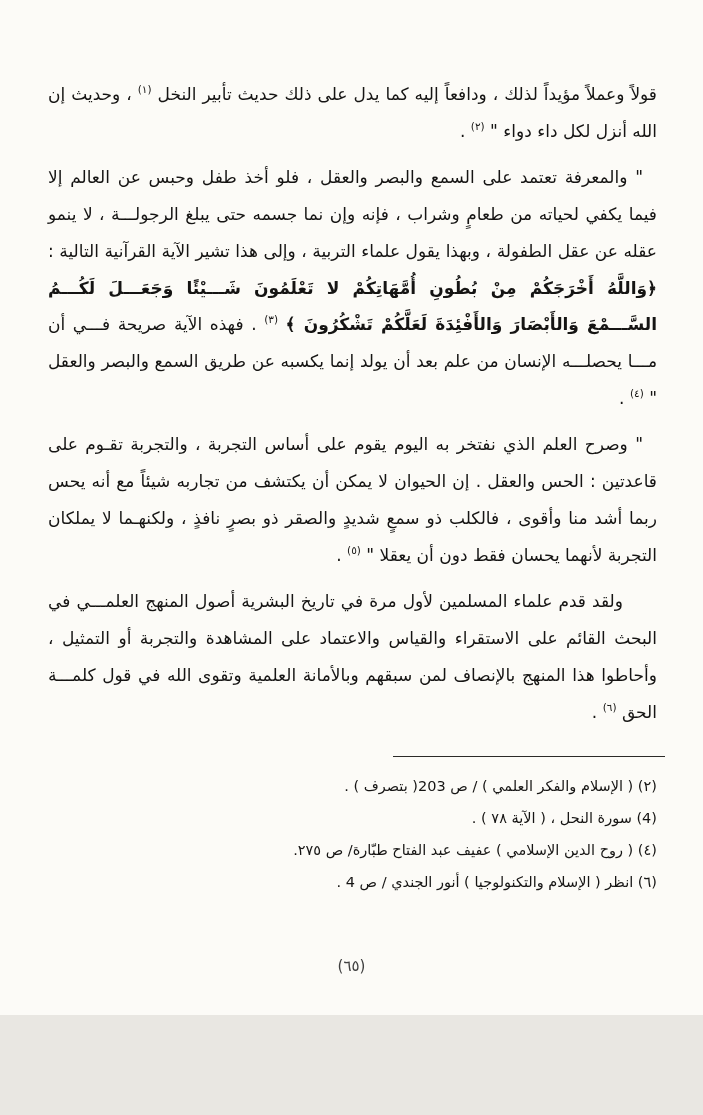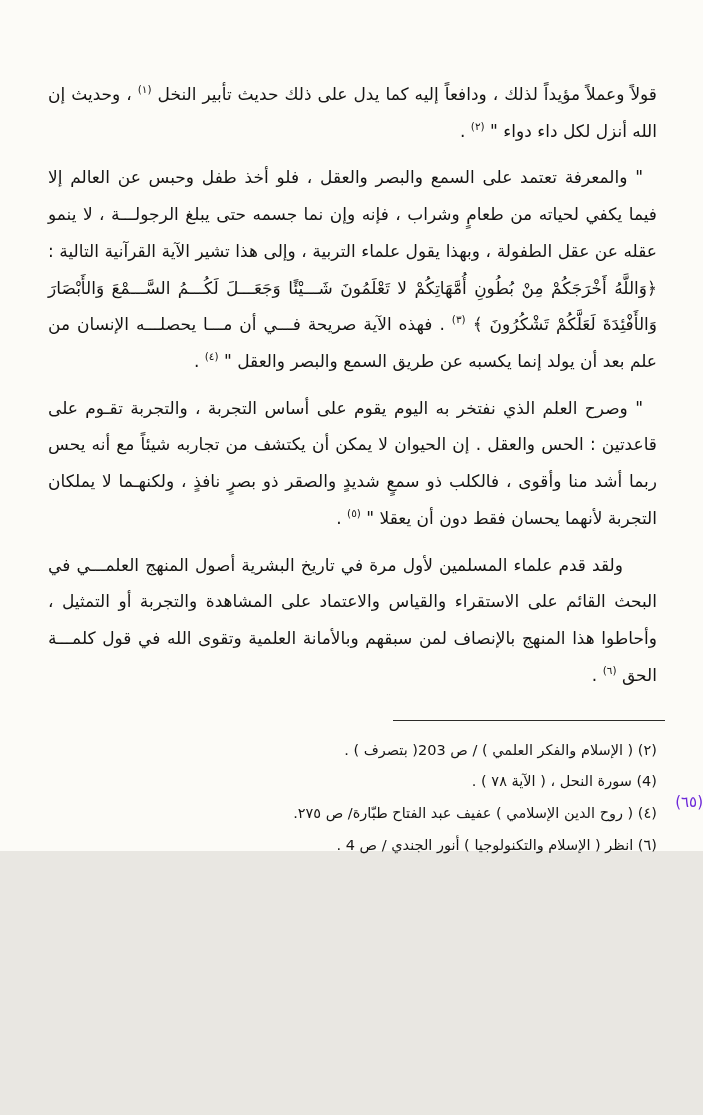--- a/index.html
+++ b/index.html
@@ -6,38 +6,38 @@
   body {
     width: 703px;
     height: 1115px;
     background: #e9e7e2;
     font-family: "DejaVu Sans", sans-serif;
     overflow: hidden;
   }
   .page {
     position: relative;
     width: 703px;
-    height: 851px;
+    height: 1015px;
     box-sizing: border-box;
     background: #fcfbf7;
     color: #151413;
     direction: rtl;
     padding: 76px 46px 0 48px;
   }
   .body-text {
     font-size: 17px;
     line-height: 2.16;
     text-align: justify;
     text-justify: inter-word;
   }
   .para { margin: 0 0 10px 0; text-indent: 34px; }
   .para.no-indent { text-indent: 0; }
   .para.small-indent { text-indent: 14px; }
   .quran {
-    font-weight: normal;
+    font-weight: bold;
     letter-spacing: 0.2px;
   }
   sup.ref {
     font-size: 10.5px;
     line-height: 0;
     vertical-align: super;
   }
   .footnote-sep {
     width: 272px;
     border: 0;
@@ -51,22 +51,23 @@
     font-size: 14.5px;
     line-height: 2.2;
     text-align: right;
   }
   .footnotes li { margin: 0; }
   .page-number {
     position: absolute;
     bottom: 40px;
     left: 0;
     right: 0;
+    text-align: center;
     font-size: 15px;
-    color: #6d28d9;
+    color: #404040;
   }
 </style>
 </head>
 <body>
 
 <div class="page">
 
   <main class="body-text">
 
     <p class="para no-indent">قولاً وعملاً مؤيداً لذلك ، ودافعاً إليه كما يدل على ذلك حديث تأبير النخل <sup class="ref">(١)</sup> ، وحديث إن الله أنزل لكل داء دواء " <sup class="ref">(٢)</sup> .</p>

